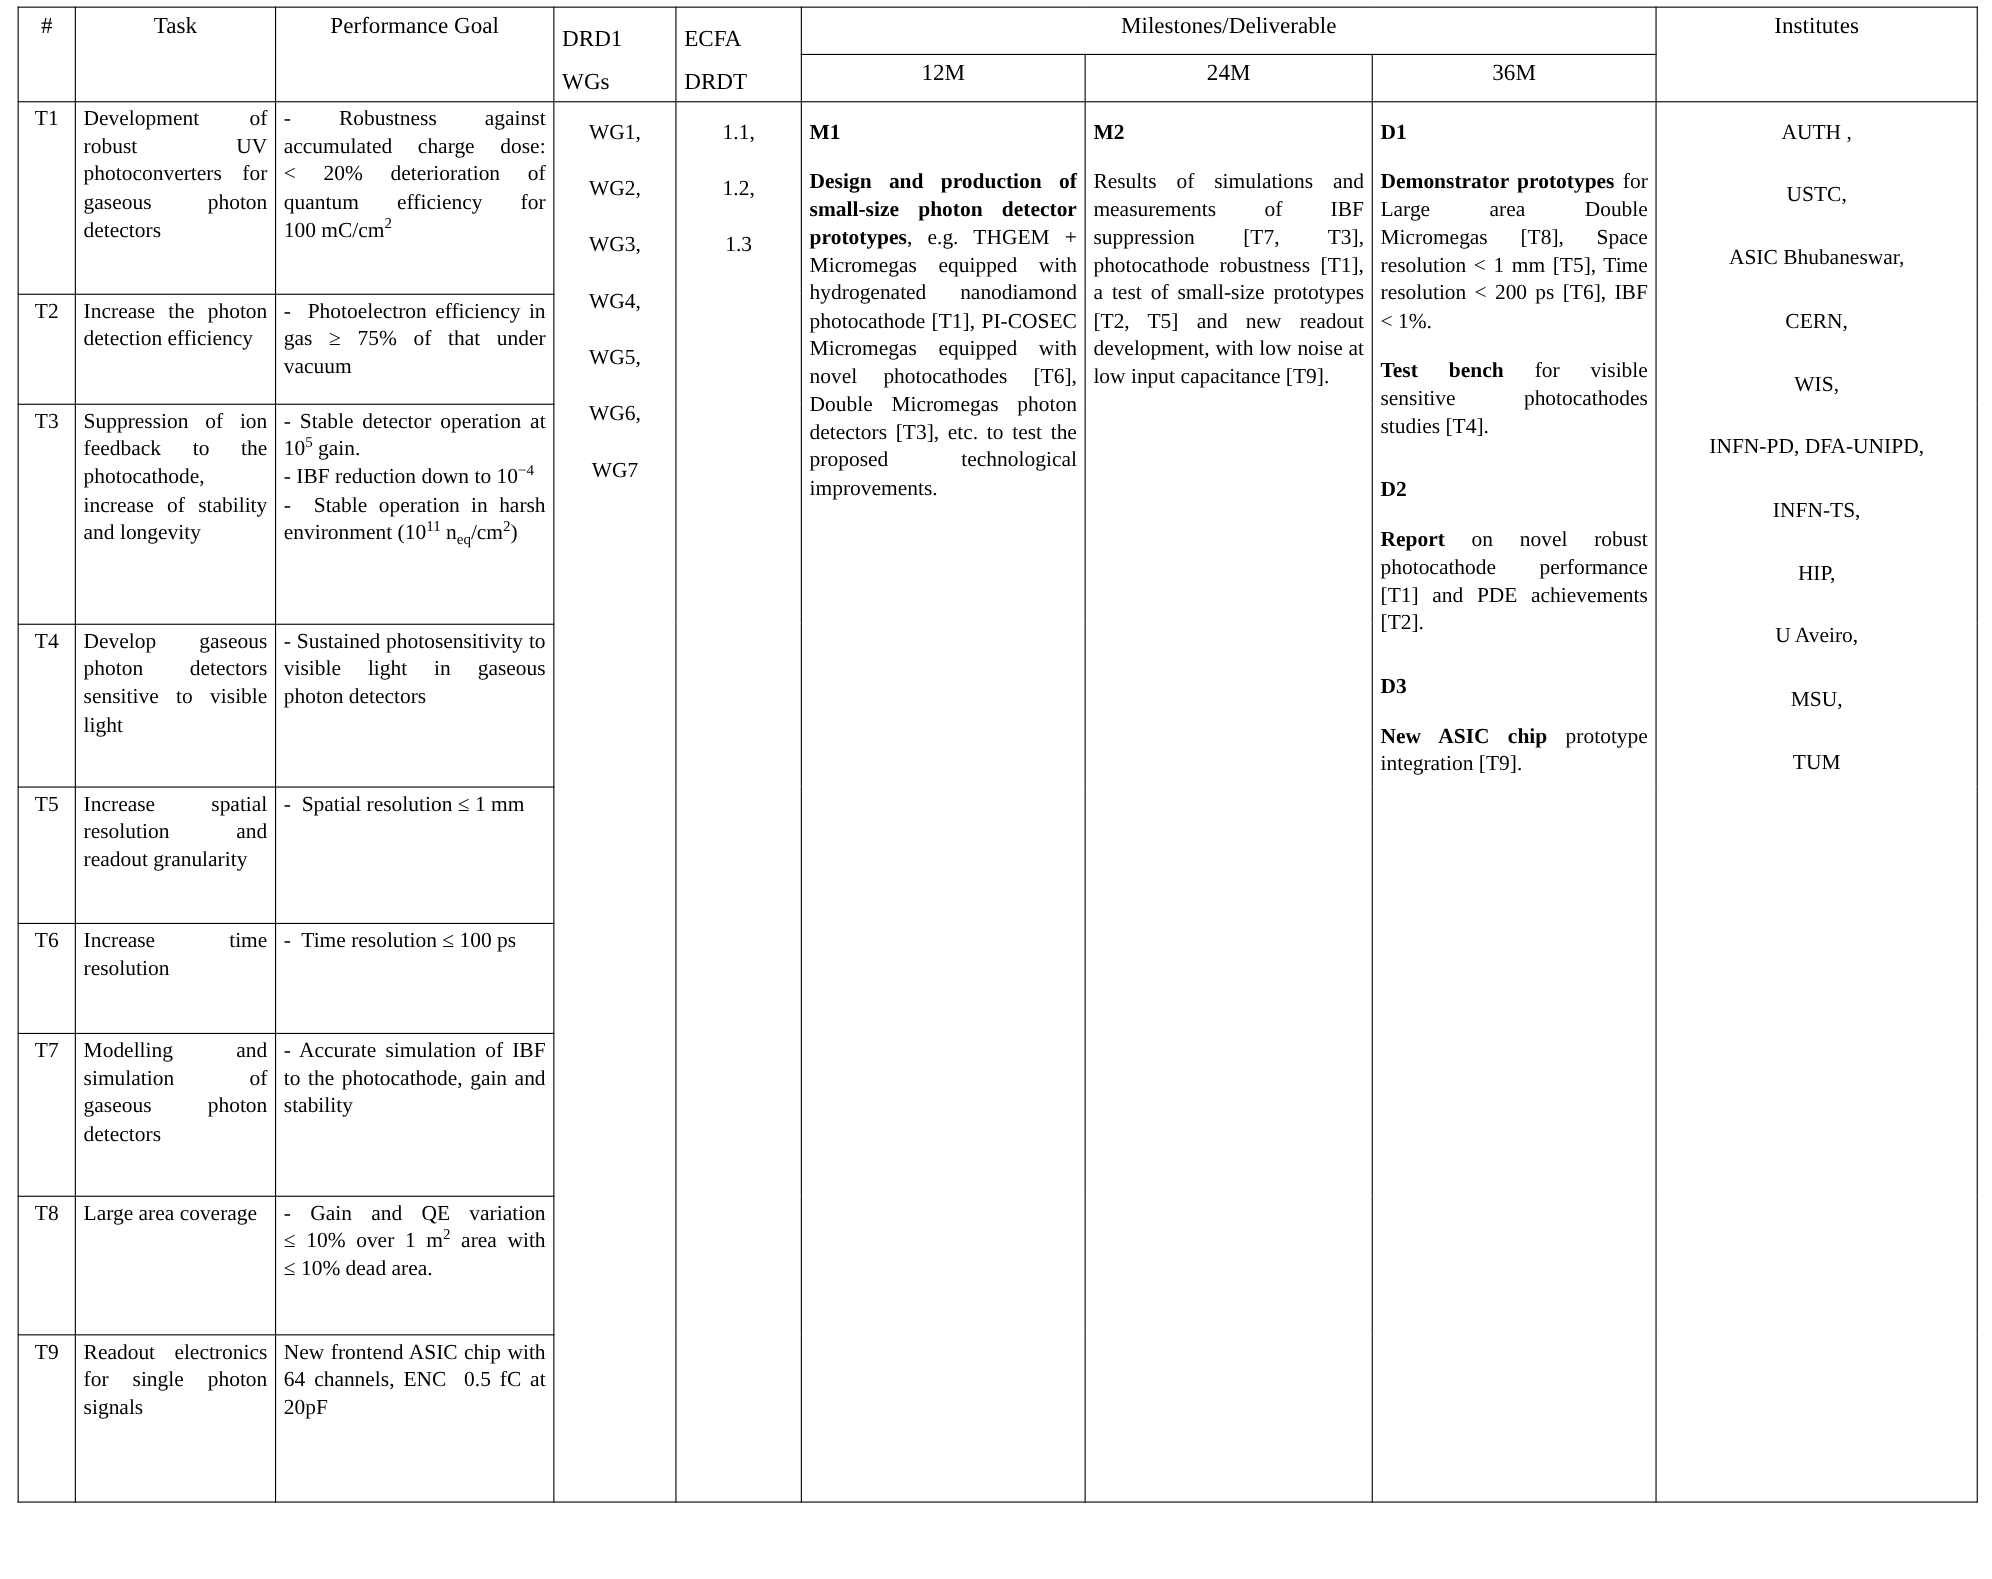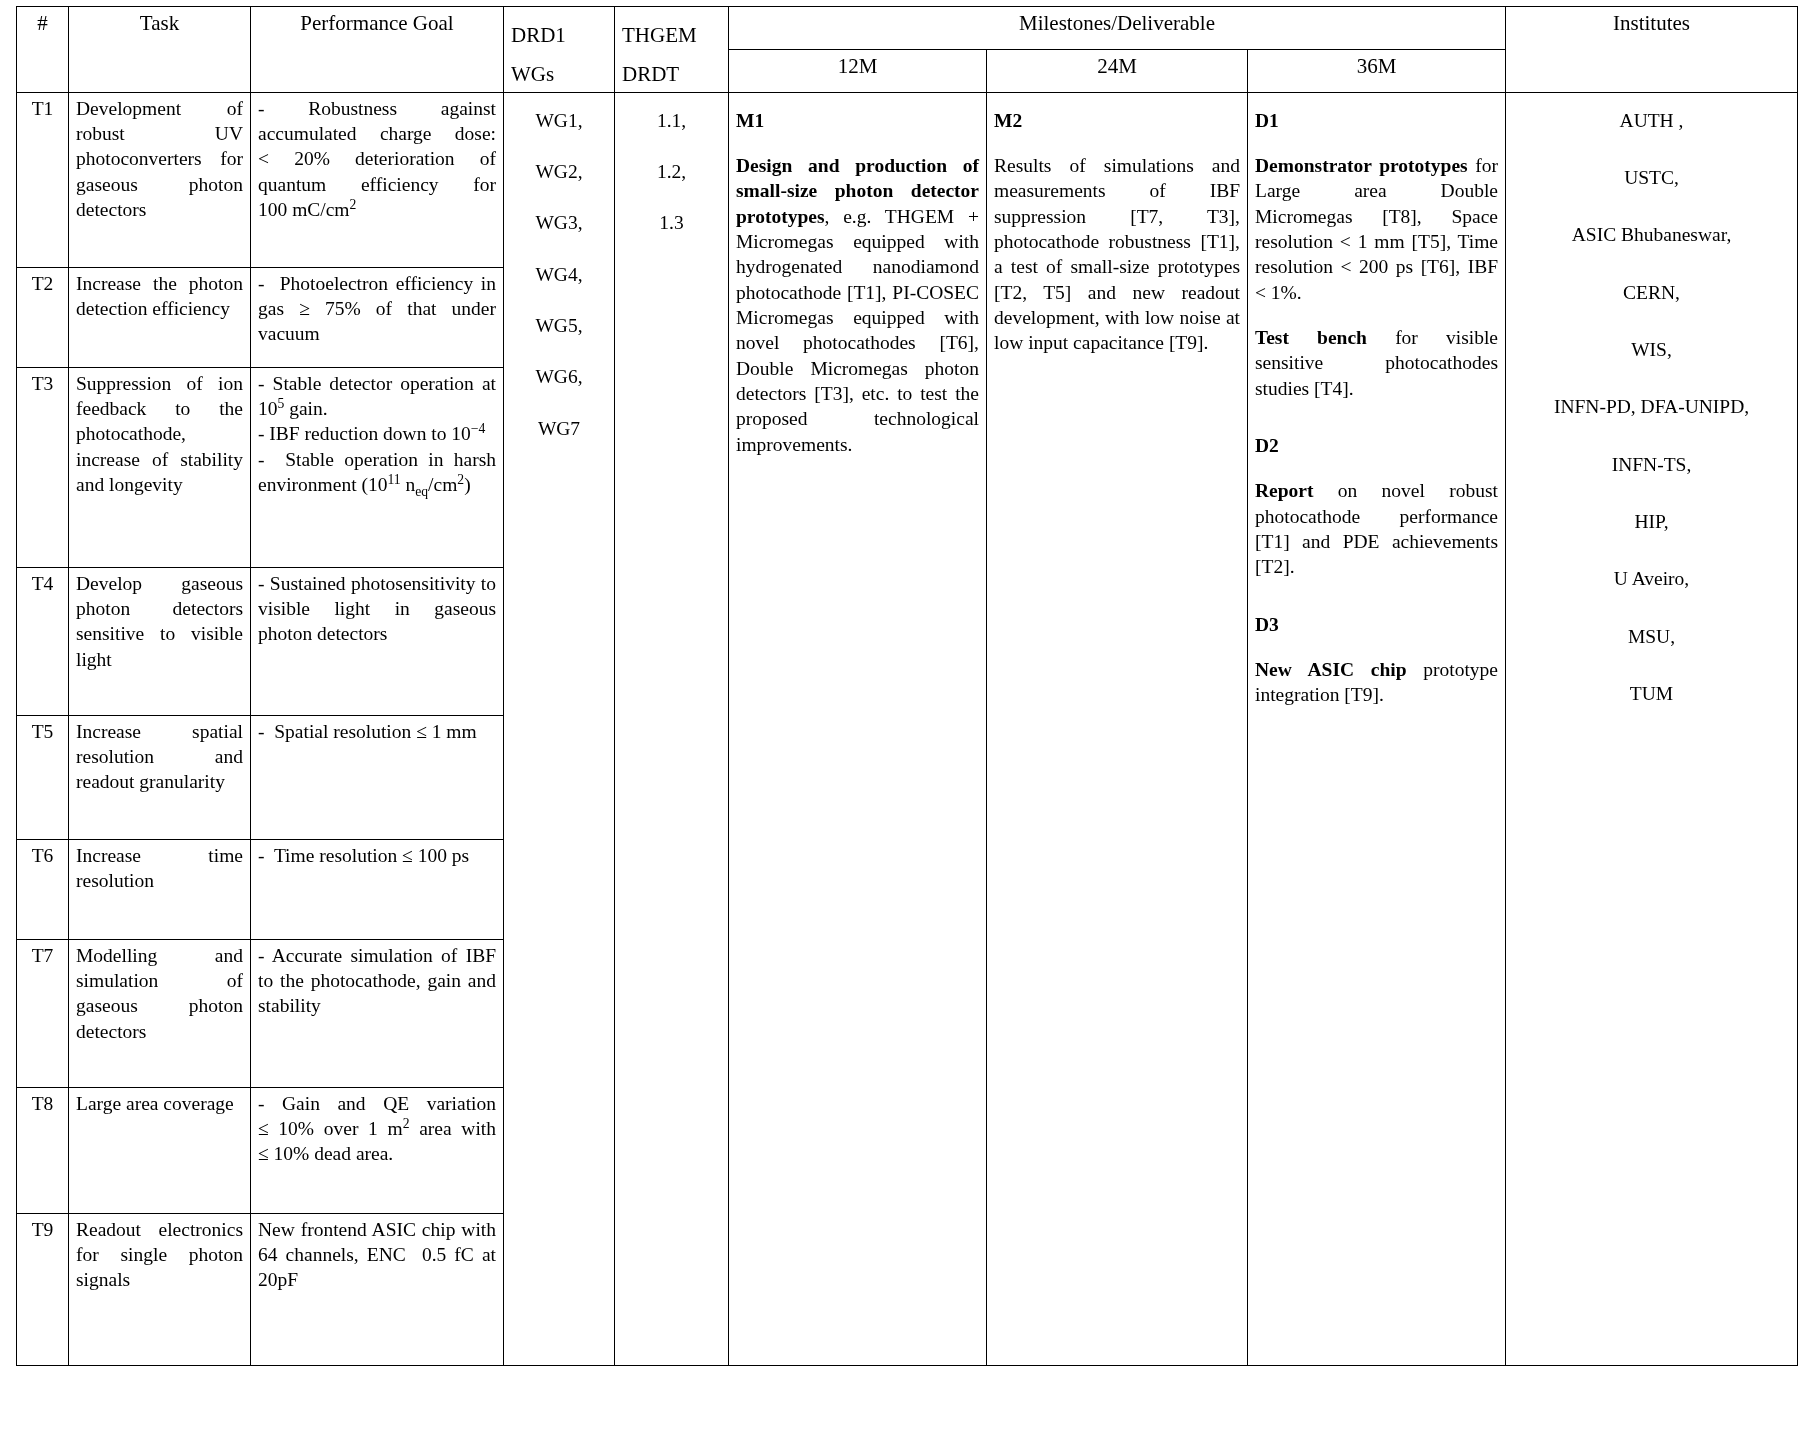--- a/index.html
+++ b/index.html
@@ -91,21 +91,21 @@
   <thead>
     <tr>
       <td rowspan="2" class="hd-center hd-tall">#</td>
       <td rowspan="2" class="hd-center hd-tall">Task</td>
       <td rowspan="2" class="hd-center hd-tall">Performance Goal</td>
       <td rowspan="2" class="hd-left hd-tall">
         <span class="blk">DRD1</span>
         <span class="blk">WGs</span>
       </td>
       <td rowspan="2" class="hd-left hd-tall">
-        <span class="blk">THGEM</span>
+        <span class="blk">ECFA</span>
         <span class="blk">DRDT</span>
       </td>
       <td colspan="3" class="hd-center">Milestones/Deliverable</td>
       <td rowspan="2" class="hd-center hd-tall">Institutes</td>
     </tr>
     <tr>
       <td class="hd-center">12M</td>
       <td class="hd-center">24M</td>
       <td class="hd-center">36M</td>
     </tr>

